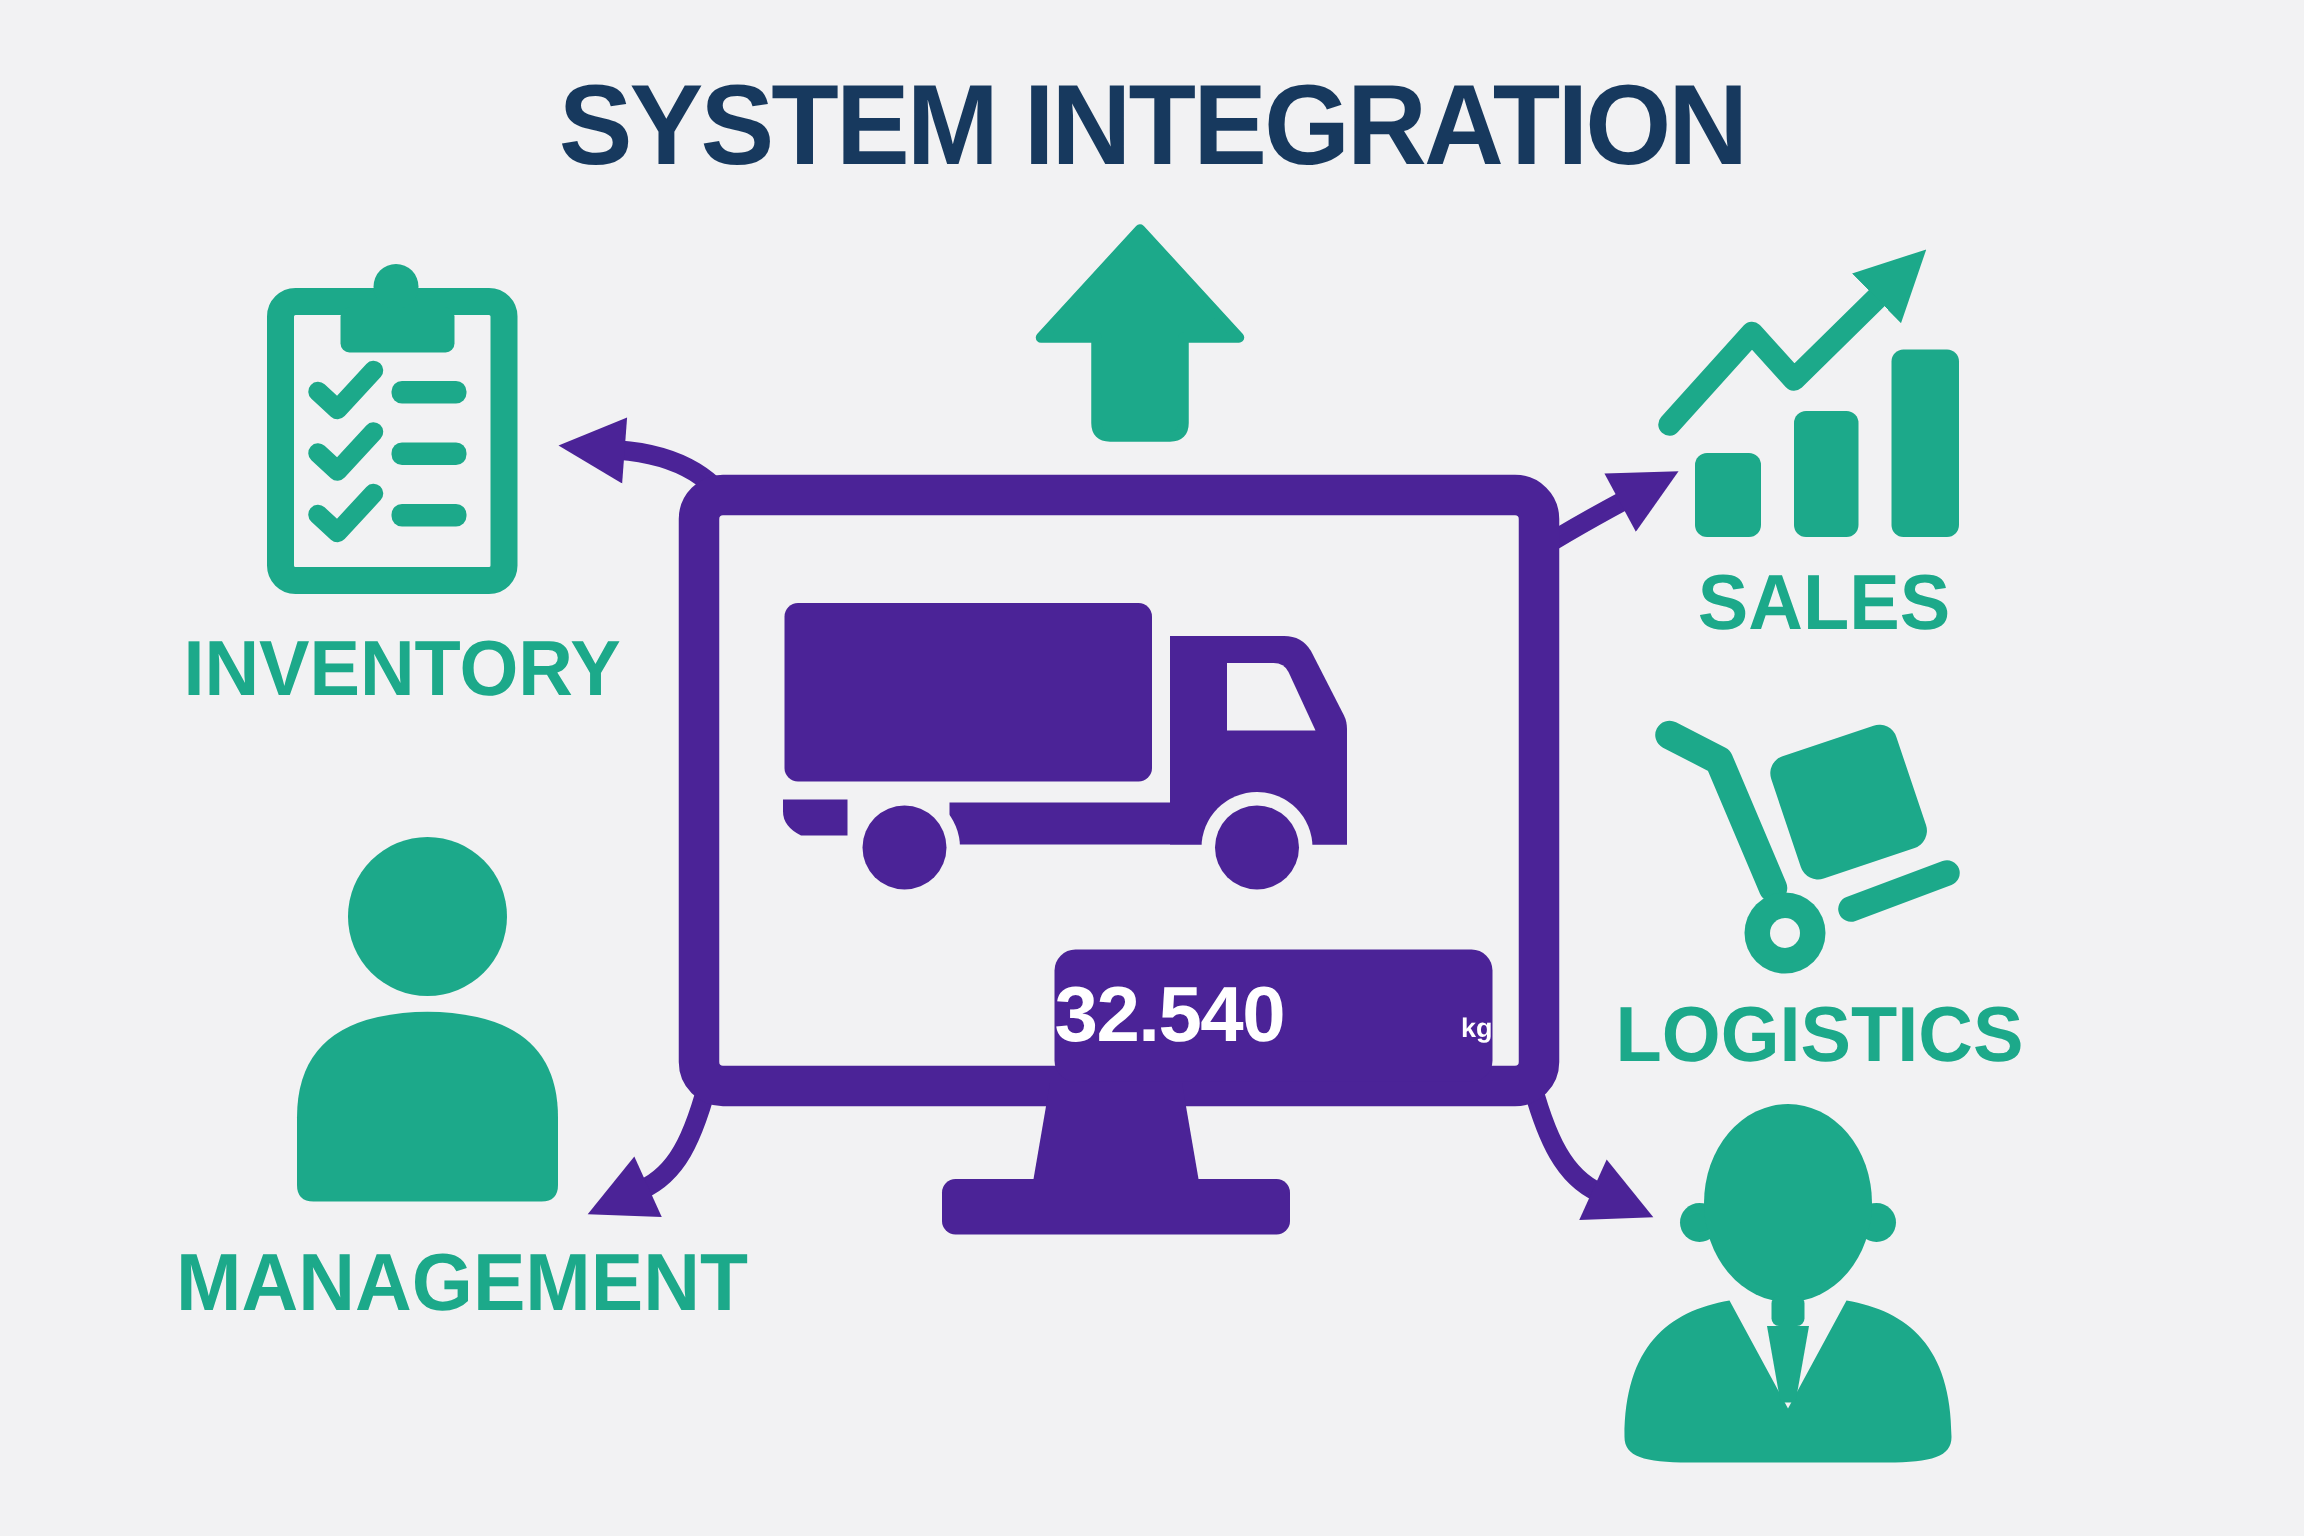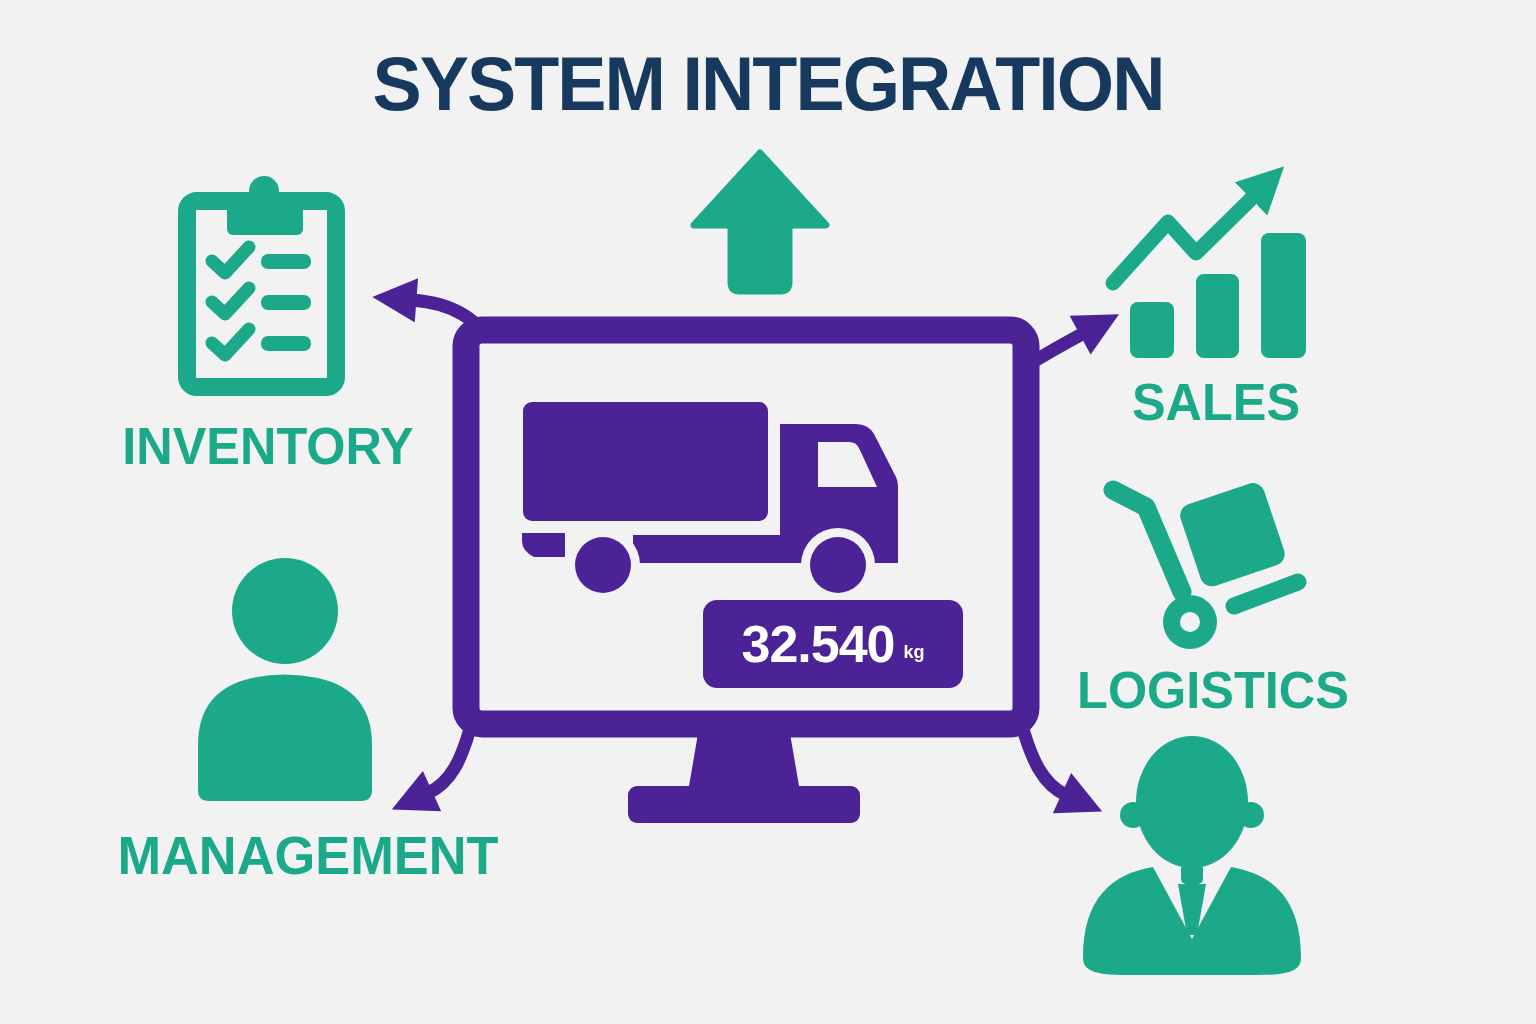--- a/index.html
+++ b/index.html
@@ -22,23 +22,23 @@
   .node-label{
     position:absolute; text-align:center; font-weight:bold;
     font-size:52px; letter-spacing:0px; color:var(--teal,#1CA98A);
     transform:scaleX(0.97);
   }
   .label-inventory{left:68px;  top:416px; width:400px;}
   .label-sales{left:1016px; top:372px; width:400px;}
   .label-logistics{left:1013px; top:660px; width:400px;}
   .label-management{left:58px;  top:824px; width:500px; font-size:54px;}
   .weight-badge{
-    position:absolute; left:703px; top:600px; width:260px; height:88px;
+    position:absolute; left:703px; top:633px; width:292px; height:88px;
     background:var(--purple,#4B2397); border-radius:14px;
-    display:flex; align-items:center; justify-content:center; gap:9px;
+    display:flex; align-items:center; justify-content:space-between; gap:9px;
     color:var(--white,#FFFFFF);
   }
   .weight-badge .value{font-size:52px; font-weight:bold; letter-spacing:-1px;}
   .weight-badge .unit{font-size:18px; font-weight:bold; margin-top:16px;}
 </style>
 </head>
 <body>
 
 <div class="canvas">
 

